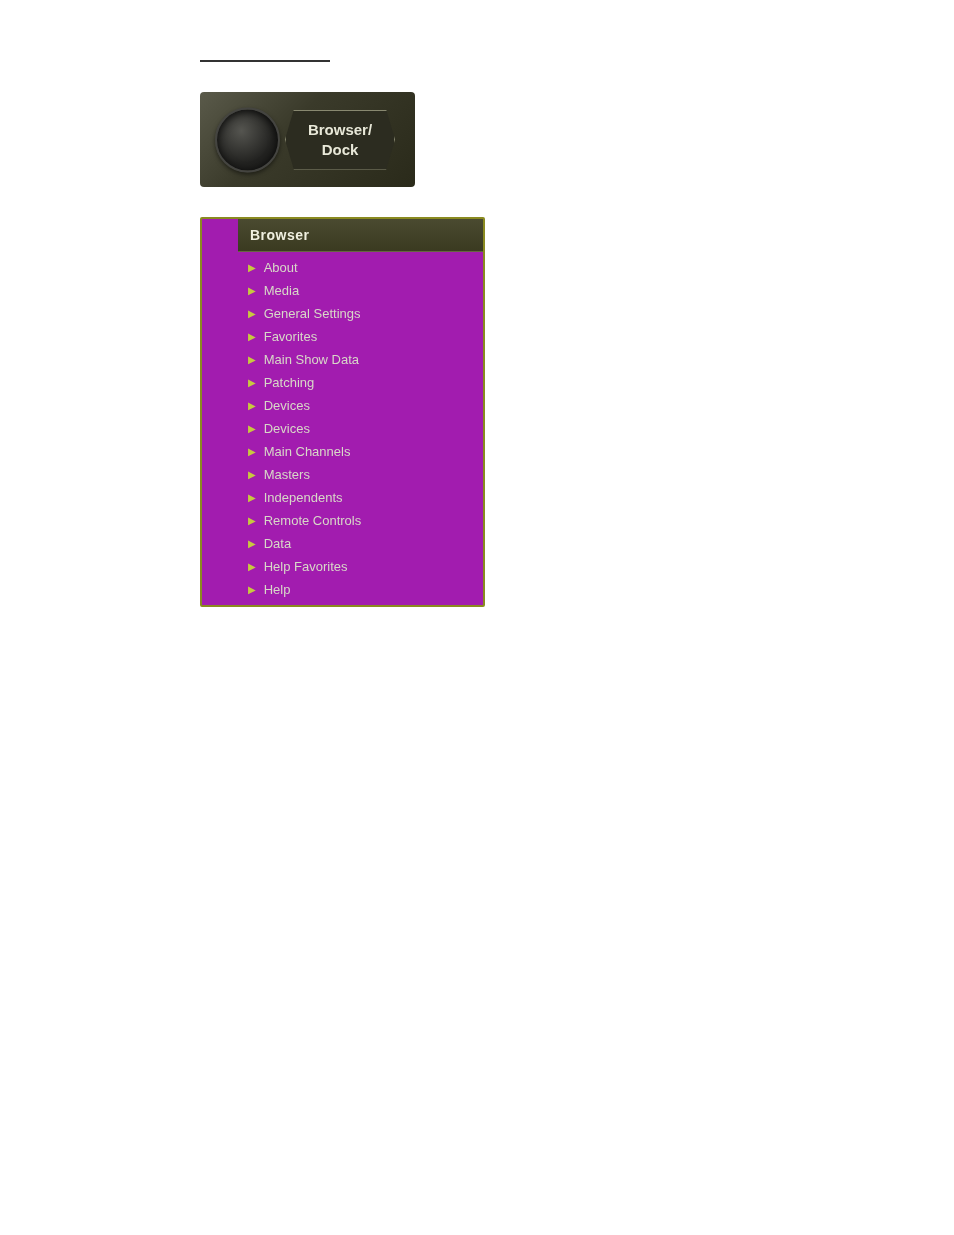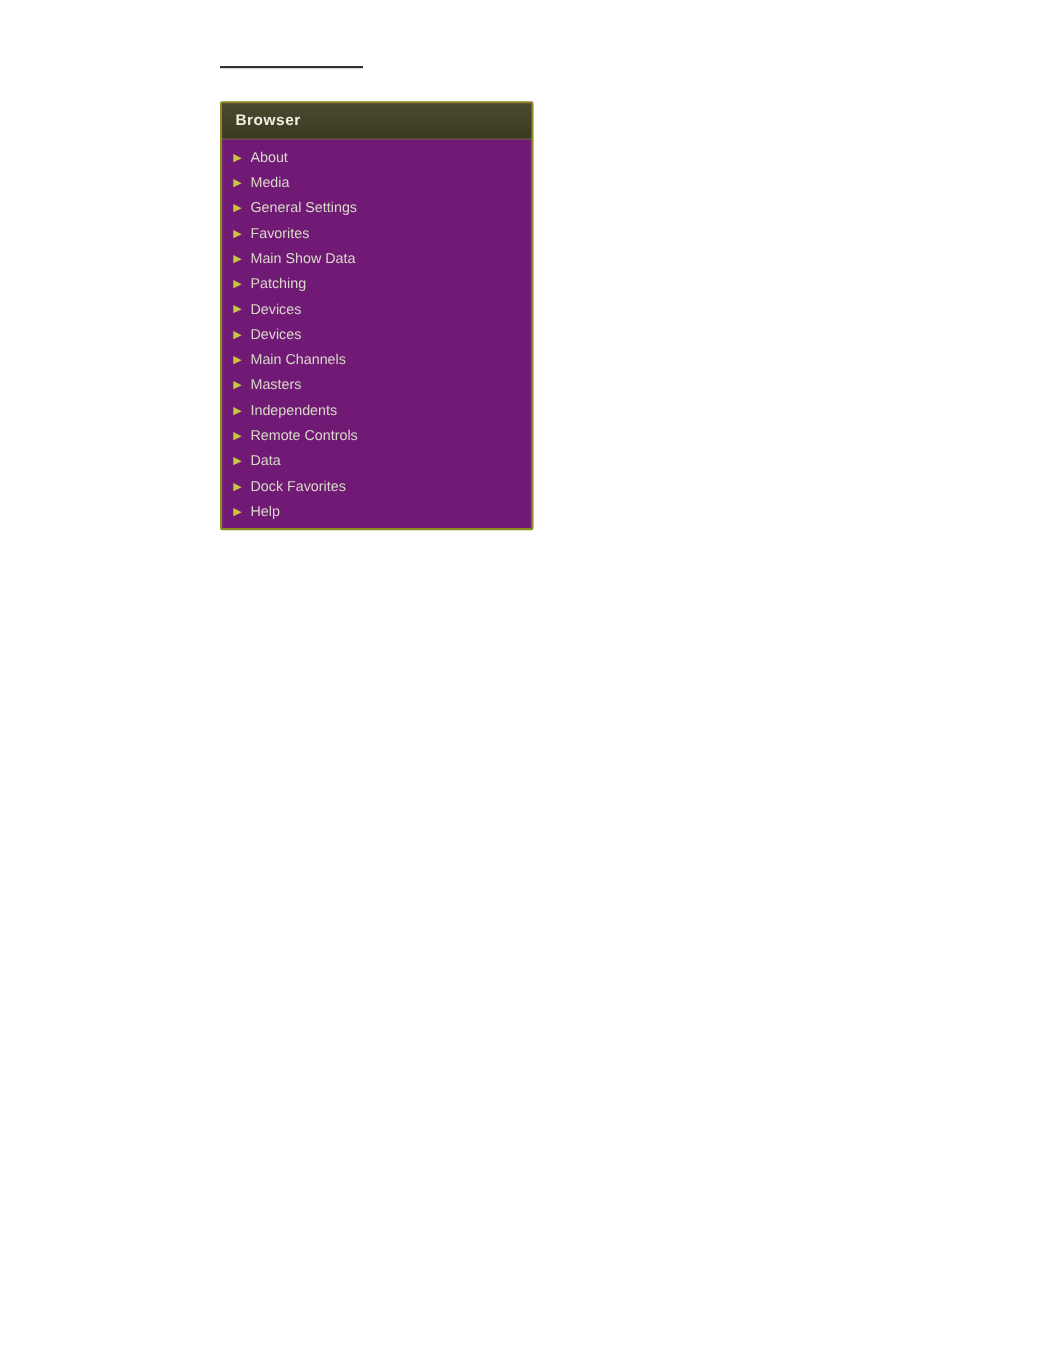--- a/index.html
+++ b/index.html
@@ -75,22 +75,23 @@
       font-weight: bold;
       text-align: center;
       line-height: 1.3;
     }
 
     
     .browser-panel {
       margin: 10px 0 0 200px;
       width: 285px;
       border: 2px solid #8a8a20;
-      background-color: #701a75;
+      background-color: #a21caf;
       border-radius: 2px;
+      padding-left: 36px;
     }
 
     .browser-panel-header {
       background: linear-gradient(to bottom, #4a4a30, #3a3a20);
       padding: 7px 12px;
       border-bottom: 1px solid #666640;
     }
 
     .browser-panel-title {
       color: #f0f0e0;
@@ -125,20 +126,29 @@
       text-align: right;
     }
   </style>
 </head>
 <body>
 
 <div class="page-container">
 
   <div class="section-divider"></div>
 
+  <div class="browser-dock-container">
+    <div class="browser-dock-circle"></div>
+    <div class="browser-dock-label">
+      <div class="browser-dock-label-text">
+        <span>Browser/</span><br>
+        <span>Dock</span>
+      </div>
+    </div>
+  </div>
 
   <div class="browser-panel">
     <div class="browser-panel-header">
       <span class="browser-panel-title">Browser</span>
     </div>
     <ul class="browser-panel-items">
     <li class="browser-panel-item">
           <span class="item-arrow">▶</span>
           <span class="item-label">About</span>
         </li>
@@ -185,21 +195,21 @@
         <li class="browser-panel-item">
           <span class="item-arrow">▶</span>
           <span class="item-label">Remote Controls</span>
         </li>
         <li class="browser-panel-item">
           <span class="item-arrow">▶</span>
           <span class="item-label">Data</span>
         </li>
         <li class="browser-panel-item">
           <span class="item-arrow">▶</span>
-          <span class="item-label">Dock Favorites</span>
+          <span class="item-label">Help Favorites</span>
         </li>
         <li class="browser-panel-item">
           <span class="item-arrow">▶</span>
           <span class="item-label">Help</span>
         </li>
       </ul>
   </div>
 </div>
 
 </body></html>

